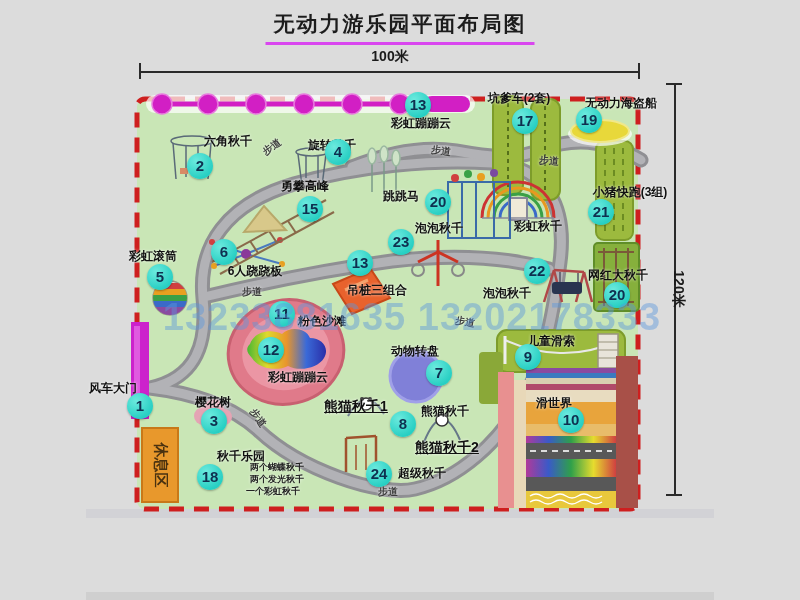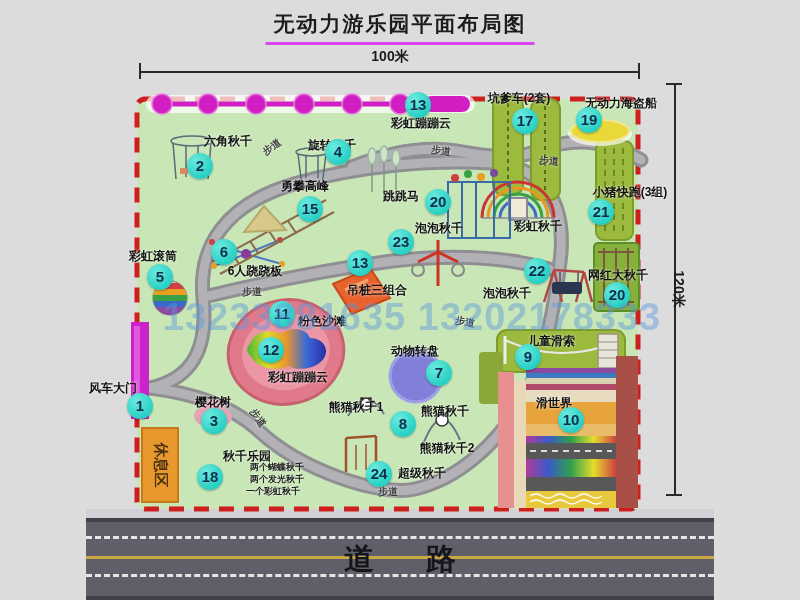--- a/index.html
+++ b/index.html
@@ -4,21 +4,21 @@
 <style>
   html,body{margin:0;padding:0;background:#dcdcdc;}
   #stage{position:relative;width:800px;height:600px;background:#dcdcdc;overflow:hidden;
          font-family:"Liberation Sans","DejaVu Sans",sans-serif;}
   .title{position:absolute;left:50%;top:10px;transform:translateX(-50%);
          font-size:21px;font-weight:bold;color:#1c1c1c;letter-spacing:2px;
          border-bottom:3px solid #d946ef;padding:0 8px 4px;white-space:nowrap;z-index:30;}
   .map-svg{position:absolute;left:0;top:0;z-index:10;pointer-events:none;}
   .lbl{position:absolute;transform:translate(-50%,-50%);font-weight:bold;font-size:12px;
        color:#101010;white-space:nowrap;text-shadow:0 0 3px rgba(255,255,255,.85);z-index:20;}
-  .small{font-size:12px;}
+  .small{font-size:14px;text-decoration:underline;}
   .tiny{font-size:9px;color:#222;}
   .walkway{font-size:10px;color:#3c3c3c;}
   .dim{font-size:14px;color:#1a1a1a;text-shadow:none;z-index:16;}
   .rest{font-size:15px;color:#4a3210;text-shadow:none;}
   .badge{position:absolute;transform:translate(-50%,-50%);width:26px;height:26px;border-radius:50%;
          background:radial-gradient(circle at 35% 30%,#6ceade,#27cfc3 72%);
          color:#0e3050;font-weight:bold;font-size:15px;line-height:26px;text-align:center;
          box-shadow:0 1px 2px rgba(0,0,0,.3);z-index:22;}
   .dimh{position:absolute;border-top:2px solid #2a2a2a;z-index:15;}
   .dimv{position:absolute;border-left:2px solid #2a2a2a;z-index:15;}
@@ -342,21 +342,21 @@
 
   <div class="lbl" style="left:421px;top:123px">彩虹蹦蹦云</div>
   <div class="badge" style="left:418px;top:105px">13</div>
 
   <div class="lbl" style="left:377px;top:290px">吊桩三组合</div>
   <div class="badge" style="left:360px;top:263px">13</div>
 
   <div class="lbl" style="left:305px;top:186px">勇攀高峰</div>
   <div class="badge" style="left:310px;top:209px">15</div>
 
-  <div class="lbl" style="left:247px;top:456px">秋千乐园</div>
+  <div class="lbl" style="left:241px;top:456px">秋千乐园</div>
   <div class="badge" style="left:210px;top:477px">18</div>
 
   <div class="lbl" style="left:519px;top:98px">坑爹车(2套)</div>
   <div class="badge" style="left:525px;top:121px">17</div>
 
   <div class="lbl" style="left:401px;top:196px">跳跳马</div>
   <div class="badge" style="left:438px;top:202px">20</div>
 
   <div class="lbl" style="left:621px;top:103px">无动力海盗船</div>
   <div class="badge" style="left:589px;top:120px">19</div>
@@ -389,20 +389,14 @@
   <div class="lbl walkway" style="left:549px;top:161px;transform:translate(-50%,-50%) rotate(5deg)">步道</div>
   <div class="lbl walkway" style="left:252px;top:292px">步道</div>
   <div class="lbl walkway" style="left:465px;top:322px;transform:translate(-50%,-50%) rotate(10deg)">步道</div>
   <div class="lbl walkway" style="left:388px;top:492px">步道</div>
   <div class="lbl walkway" style="left:258px;top:418px;transform:translate(-50%,-50%) rotate(55deg)">步道</div>
 
   <div class="wm-phone">13233881635 13202178333</div>
 
   <div class="walk-strip" style="left:86px;top:509px;width:628px;height:9px;background:#d2d2d6"></div>
   <div class="walk-strip" style="left:86px;top:592px;width:628px;height:8px;background:#cfcfcf"></div>
-  <div class="road">
-    <div class="road-dash" style="top:14px"></div>
-    <div class="road-center"></div>
-    <div class="road-dash" style="top:52px"></div>
-    <div class="road-label">道路</div>
-  </div>
 
 </div>
 
 </body></html>

